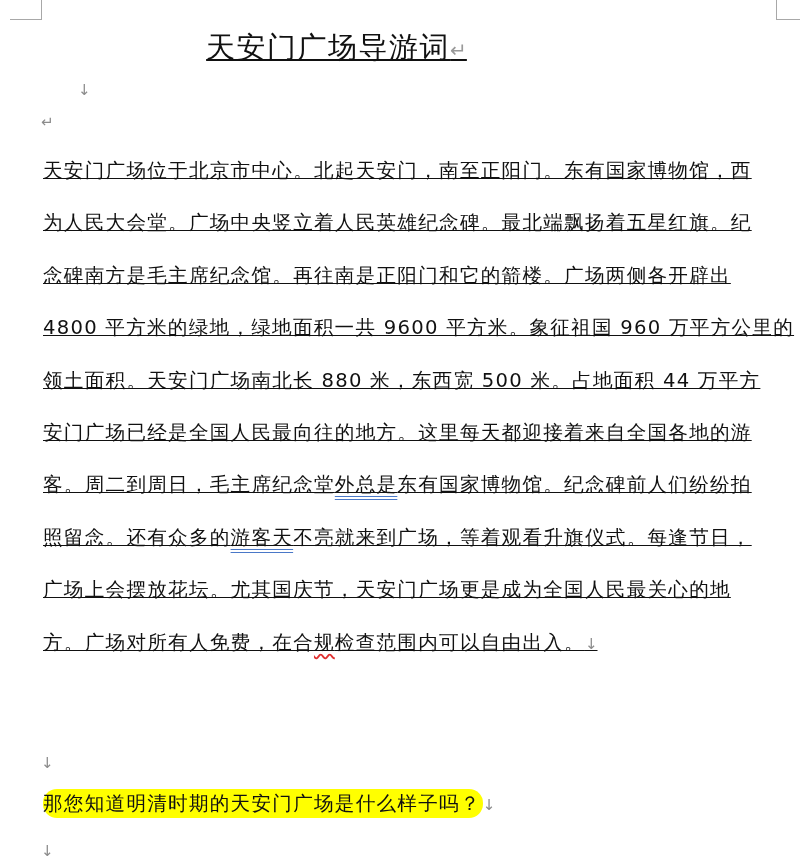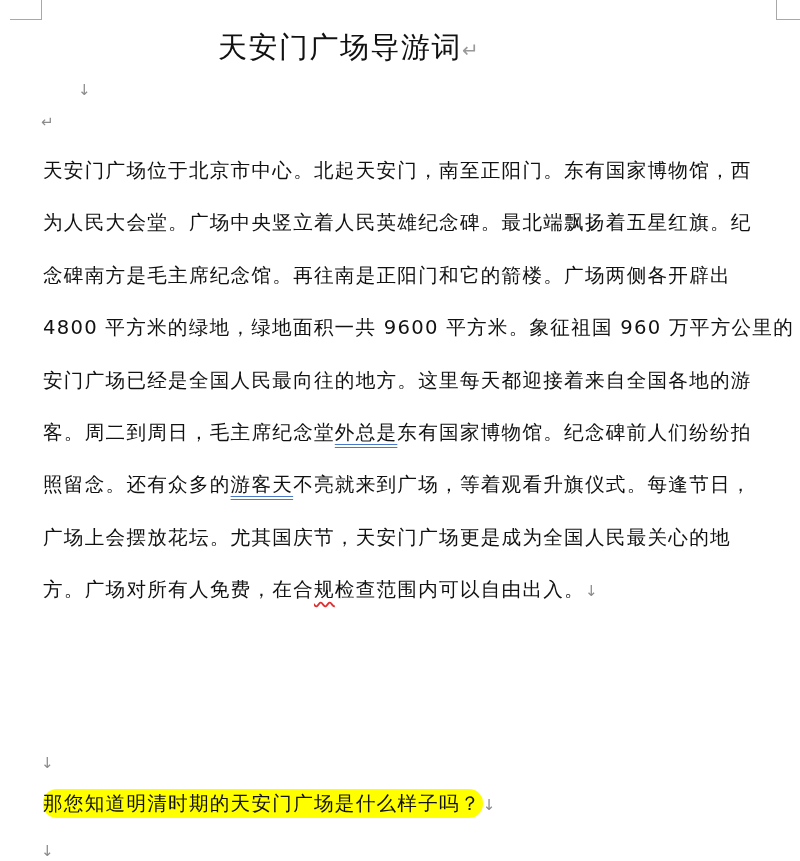--- a/index.html
+++ b/index.html
@@ -34,28 +34,29 @@
       border-bottom-width: 1px;
     }
     .corner-tr {
       left: 776px; top: 0;
       width: 24px; height: 19px;
       border-left-width: 1px;
       border-bottom-width: 1px;
     }
     .title {
       position: absolute;
-      left: 16px; top: 28px;
+      left: 4px; top: 28px;
       width: 665px;
       text-align: center;
       font-size: 29px;
       line-height: 38px;
       letter-spacing: 1.5px;
       color: #111;
       white-space: nowrap;
+      text-decoration: underline;
     }
     .title .mark {
       color: #999;
       font-size: 20px;
       letter-spacing: 0;
     }
     .mark {
       color: #8c8c8c;
     }
     .glyph {
@@ -71,20 +72,21 @@
       width: 724px;
       font-size: 19.6px;
       line-height: 52.4px;
       letter-spacing: 1.25px;
       color: #111;
     }
     .line {
       display: block;
       white-space: nowrap;
       height: 52.4px;
+      text-decoration: underline;
     }
     .ul-blue {
       text-decoration: underline double #4a78c8;
       text-underline-offset: 5px;
       text-align: center;
     }
     .ul-red {
       text-decoration: underline wavy #e03030;
       text-underline-offset: 5px;
     }
@@ -124,20 +126,21 @@
   </div>
 
   <div class="glyph" style="left:78px; top:82px;">↓</div>
   <div class="glyph" style="left:41px; top:114px;">↵</div>
 
   <div class="body-text">
     <span class="line"><span>天安门广场位于北京市中心。北起天安门，南至正阳门。东有国家博物馆，西</span></span>
     <span class="line"><span>为人民大会堂。广场中央竖立着人民英雄纪念碑。最北端飘扬着五星红旗。纪</span></span>
     <span class="line"><span>念碑南方是毛主席纪念馆。再往南是正阳门和它的箭楼。广场两侧各开辟出</span></span>
     <span class="line"><span>4800 平方米的绿地，绿地面积一共 9600 平方米。象征祖国 960 万平方公里的</span></span>
+    <span class="line"><span>领土面积。天安门广场南北长 880 米，东西宽 500 米。占地面积 44 万平方</span></span>
     <span class="line"><span>安门广场已经是全国人民最向往的地方。这里每天都迎接着来自全国各地的游</span></span>
     <span class="line"><span>客。周二到周日，毛主席纪念堂</span><span class="ul-blue">外总是</span><span>东有国家博物馆。纪念碑前人们纷纷拍</span></span>
     <span class="line"><span>照留念。还有众多的</span><span class="ul-blue">游客天</span><span>不亮就来到广场，等着观看升旗仪式。每逢节日，</span></span>
     <span class="line"><span>广场上会摆放花坛。尤其国庆节，天安门广场更是成为全国人民最关心的地</span></span>
     <span class="line"><span>方。广场对所有人免费，在合</span><span class="ul-red">规</span><span>检查范围内可以自由出入。</span><span class="inline-mark">↓</span></span>
   </div>
 
   <div class="glyph" style="left:41px; top:755px;">↓</div>
 
   <div class="question">

